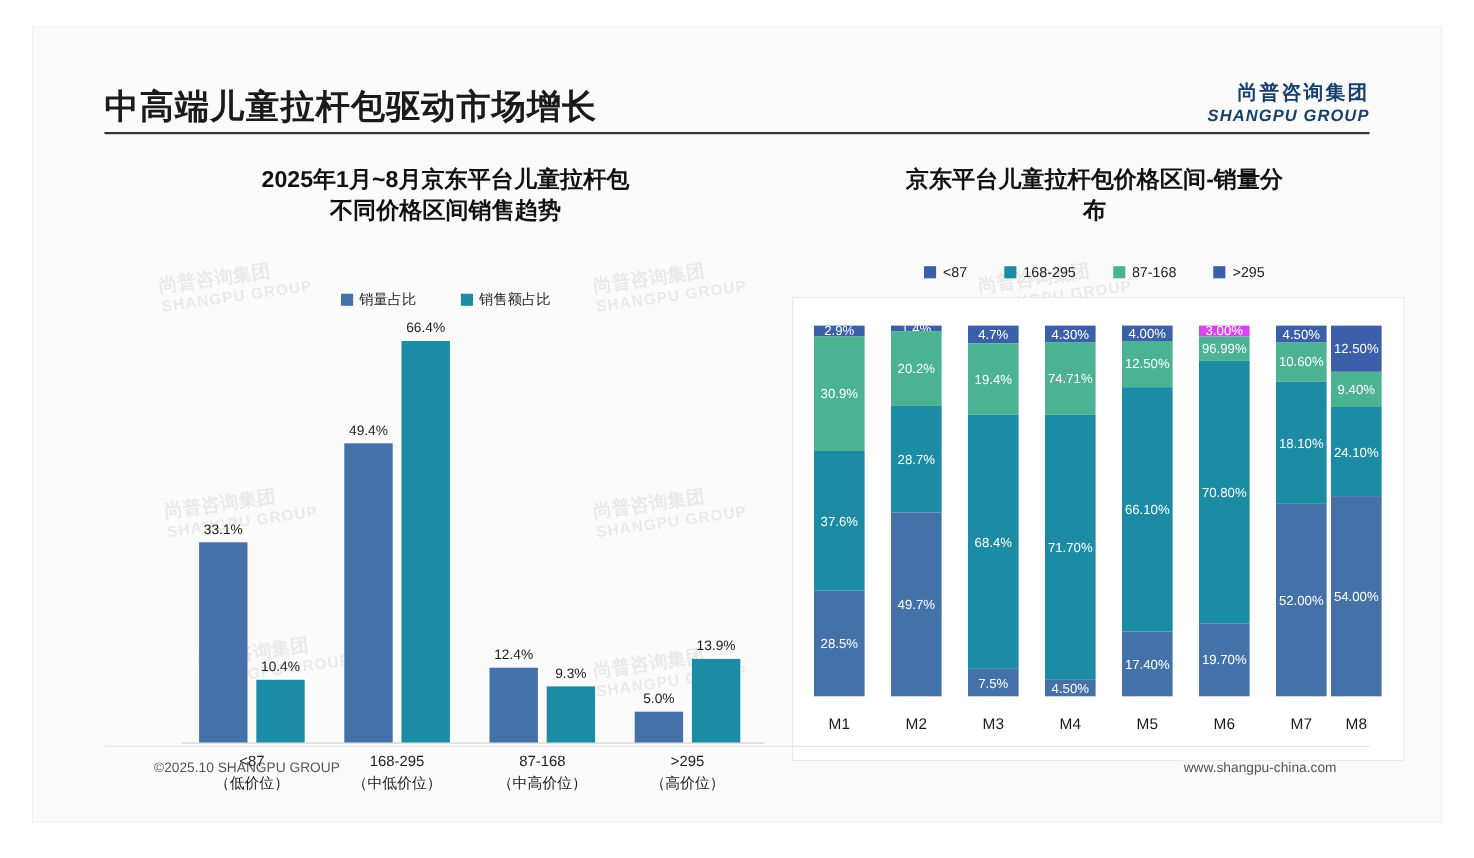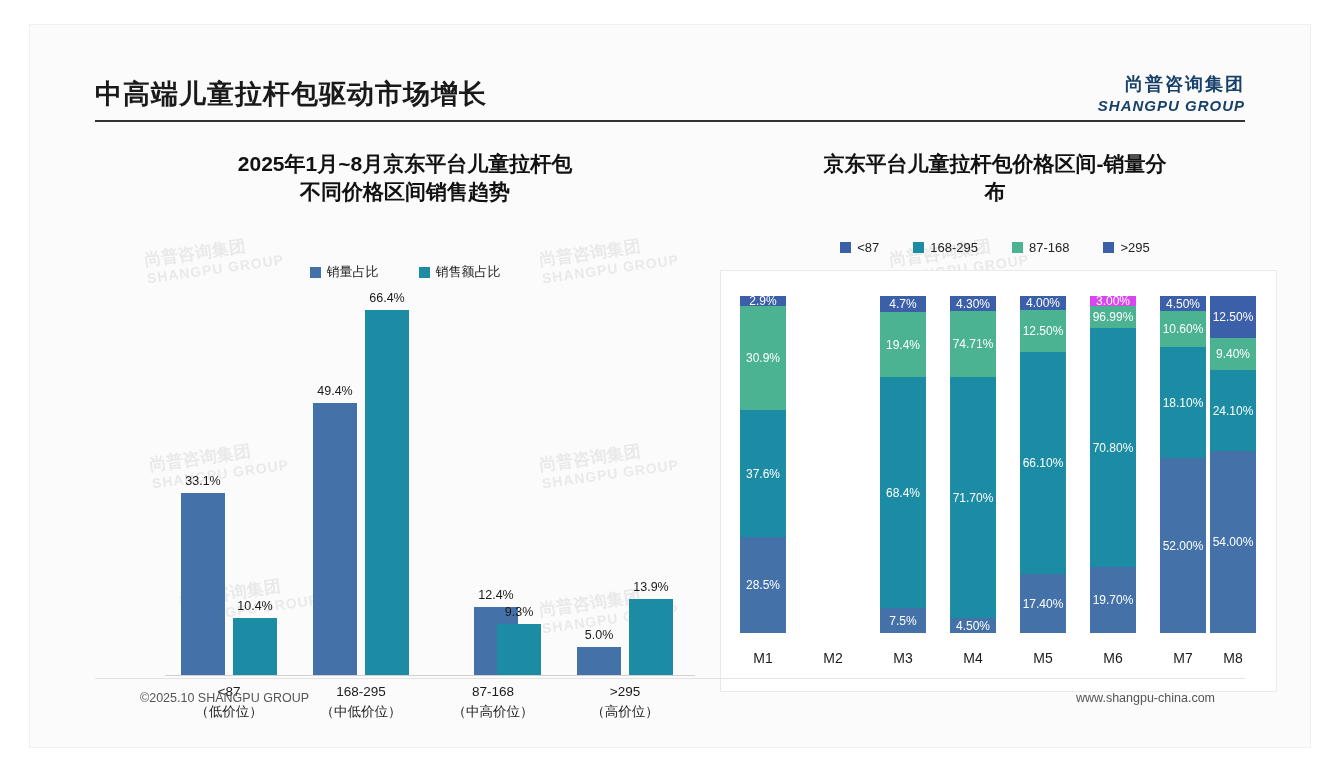--- a/index.html
+++ b/index.html
@@ -30,21 +30,21 @@
     left: 65px;
     top: 45px;
     width: 1150px;
     height: 50px;
     border-bottom: 2px solid #333;
   }
   .header-title {
     position: absolute;
     left: 0;
     top: 6px;
-    font-size: 27px;
+    font-size: 31px;
     font-weight: bold;
     color: #1a1a1a;
     letter-spacing: 1px;
   }
   .logo {
     position: absolute;
     right: 0;
     top: 2px;
     text-align: right;
     color: #1f4e79;
@@ -276,21 +276,21 @@
           <div class="bar" style="left:60px; height:365px; background:#1b8ca3;">
             <span class="bar-label">66.4%</span>
           </div>
           <div class="cat-label" style="left:-9px;">
             <div>168-295</div>
             <div>（中低价位）</div>
           </div>
         </div>
 
         <div class="group" style="left:272px;">
-          <div class="bar" style="left:8px; height:68px; background:#4472a8;margin-left:29px;">
+          <div class="bar" style="left:8px; height:68px; background:#4472a8;">
             <span class="bar-label">12.4%</span>
           </div>
           <div class="bar" style="left:60px; height:51px; background:#1b8ca3;">
             <span class="bar-label">9.3%</span>
           </div>
           <div class="cat-label" style="left:-9px;">
             <div>87-168</div>
             <div>（中高价位）</div>
           </div>
         </div>
@@ -346,20 +346,34 @@
           </div>
         <div class="seg" style="height:127px; background:#1b8ca3;">
             <span>37.6%</span>
           </div>
         <div class="seg" style="height:96px; background:#4472a8;">
             <span>28.5%</span>
           </div>
       </div>
       <div class="month-label" style="left:19px;">M1</div>
 
+      <div class="stack-col" style="left:89px;">
+        <div class="seg" style="height:5px; background:#3b5fa8;">
+            <span>1.4%</span>
+          </div>
+        <div class="seg" style="height:68px; background:#4bb392;">
+            <span>20.2%</span>
+          </div>
+        <div class="seg" style="height:97px; background:#1b8ca3;">
+            <span>28.7%</span>
+          </div>
+        <div class="seg" style="height:167px; background:#4472a8;">
+            <span>49.7%</span>
+          </div>
+      </div>
       <div class="month-label" style="left:89px;">M2</div>
 
       <div class="stack-col" style="left:159px;border-radius:19px;">
         <div class="seg" style="height:16px; background:#3b5fa8;">
             <span>4.7%</span>
           </div>
         <div class="seg" style="height:65px; background:#4bb392;">
             <span>19.4%</span>
           </div>
         <div class="seg" style="height:231px; background:#1b8ca3;">

